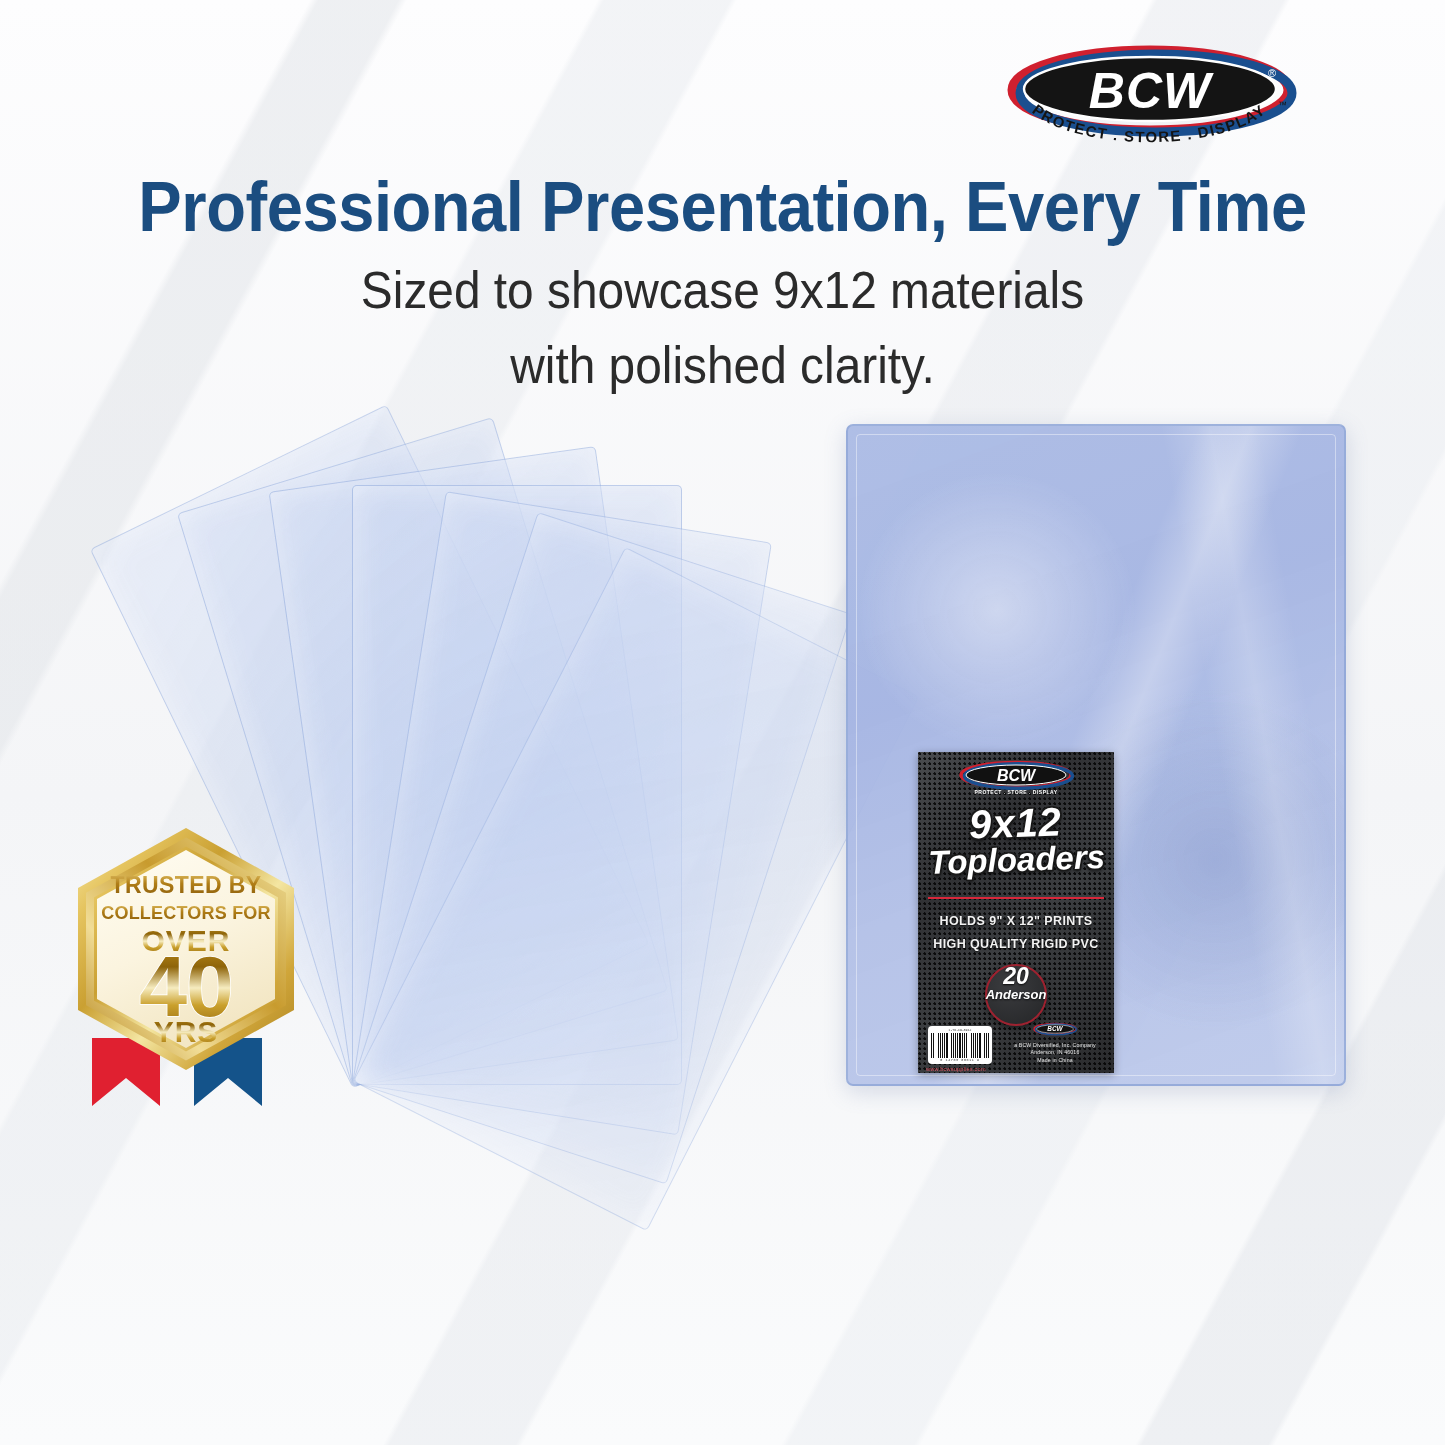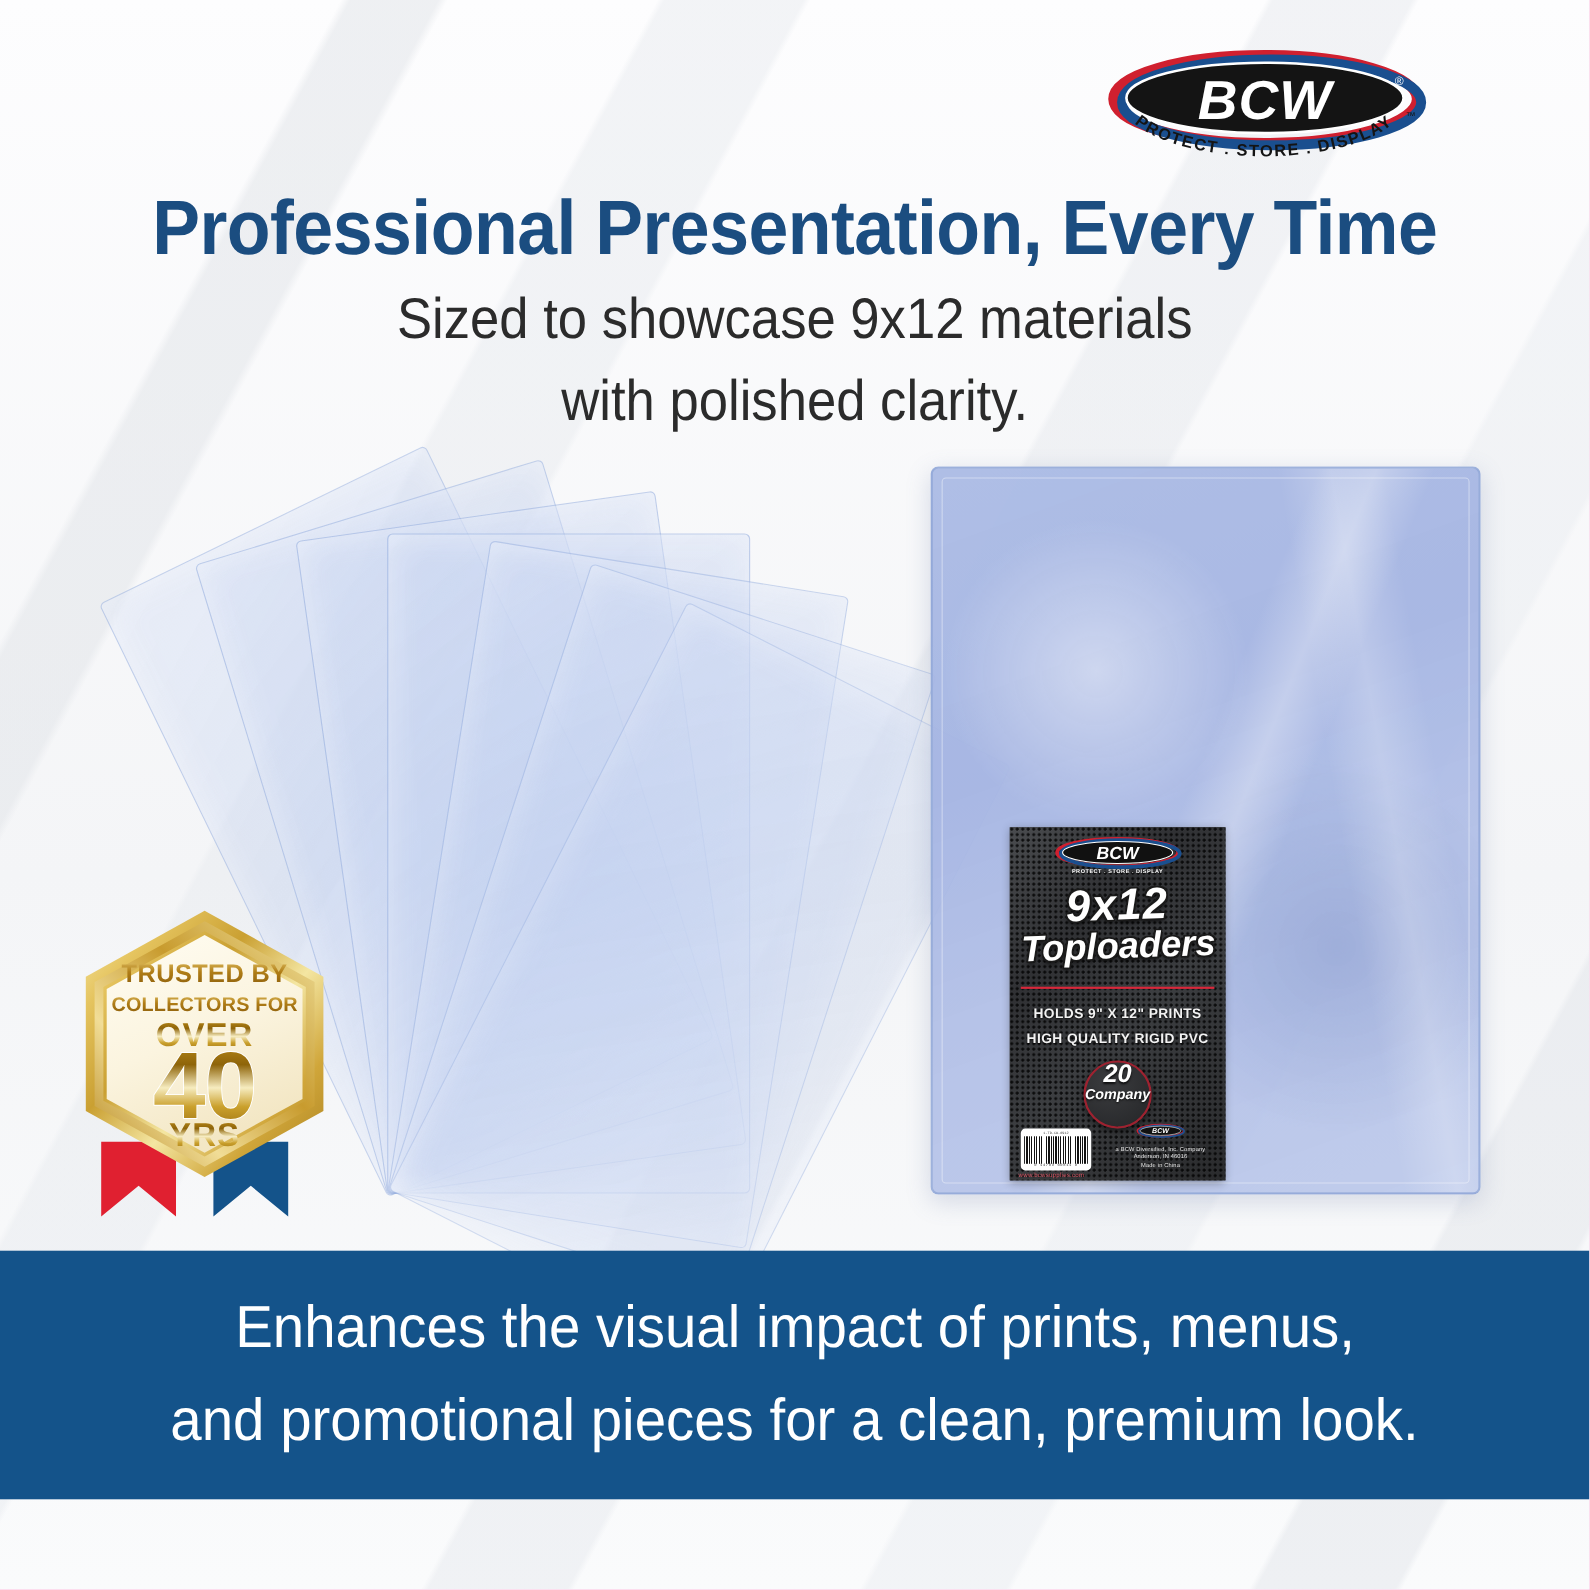--- a/index.html
+++ b/index.html
@@ -436,21 +436,21 @@
 
     <div class="label-rule"></div>
 
     <div class="label-specs">
       <div>HOLDS 9" X 12" PRINTS</div>
       <div>HIGH QUALITY RIGID PVC</div>
     </div>
 
     <div class="qty-badge">
       <div class="qty-num">20</div>
-      <div class="qty-word">Company</div>
+      <div class="qty-word">Anderson</div>
     </div>
 
     <div class="barcode-box">
       <div class="barcode-top">1-TD-CW-0912</div>
       <div class="barcode-bars"></div>
       <div class="barcode-num">0 14783 00811 9</div>
     </div>
 
     <div class="label-footer">
       <svg class="footer-logo" viewBox="0 0 46 14">
@@ -511,18 +511,14 @@
       <polygon points="122,30 211,79 211,179 122,228 33,179 33,79" fill="url(#creamFill)"></polygon>
 
       <text x="122" y="73" text-anchor="middle" font-family="Liberation Sans, sans-serif" font-size="23" font-weight="bold" fill="url(#txtGold)" letter-spacing="0.4">TRUSTED BY</text>
       <text x="122" y="99" text-anchor="middle" font-family="Liberation Sans, sans-serif" font-size="18" font-weight="bold" fill="url(#txtGold)" letter-spacing="0.2">COLLECTORS FOR</text>
       <text x="122" y="131" text-anchor="middle" font-family="Liberation Sans, sans-serif" font-size="30" font-weight="bold" fill="url(#bigGold)" letter-spacing="1">OVER</text>
       <text x="122" y="196" text-anchor="middle" font-family="Liberation Sans, sans-serif" font-size="86" font-weight="bold" fill="url(#bigGold)" stroke="#ffffff" stroke-width="1.6" paint-order="stroke" letter-spacing="-1">40</text>
       <text x="122" y="222" text-anchor="middle" font-family="Liberation Sans, sans-serif" font-size="30" font-weight="bold" fill="url(#bigGold)" letter-spacing="1">YRS</text>
     </svg>
   </div>
 
-  <div class="banner">
-    <div class="banner-line">Enhances the visual impact of prints, menus,</div>
-    <div class="banner-line">and promotional pieces for a clean, premium look.</div>
-  </div>
 
 </div>
 
 </body></html>

